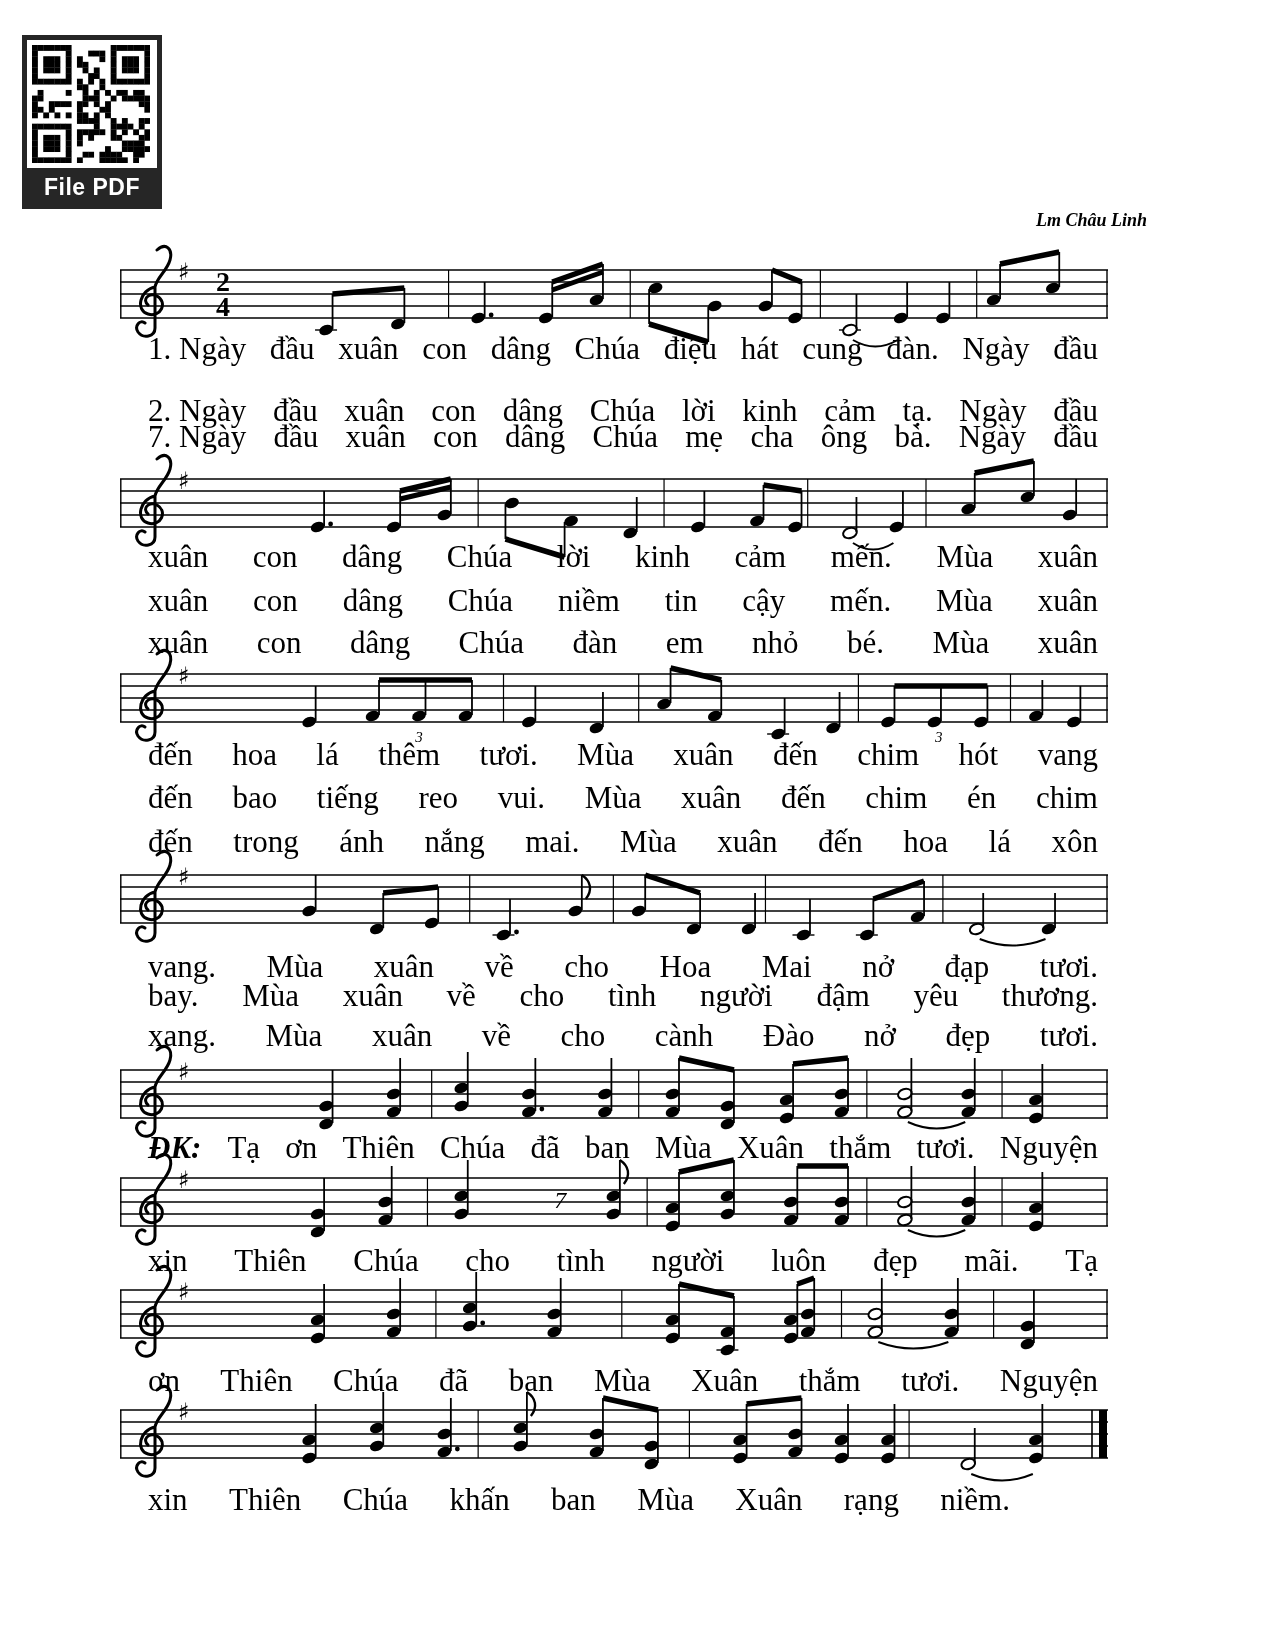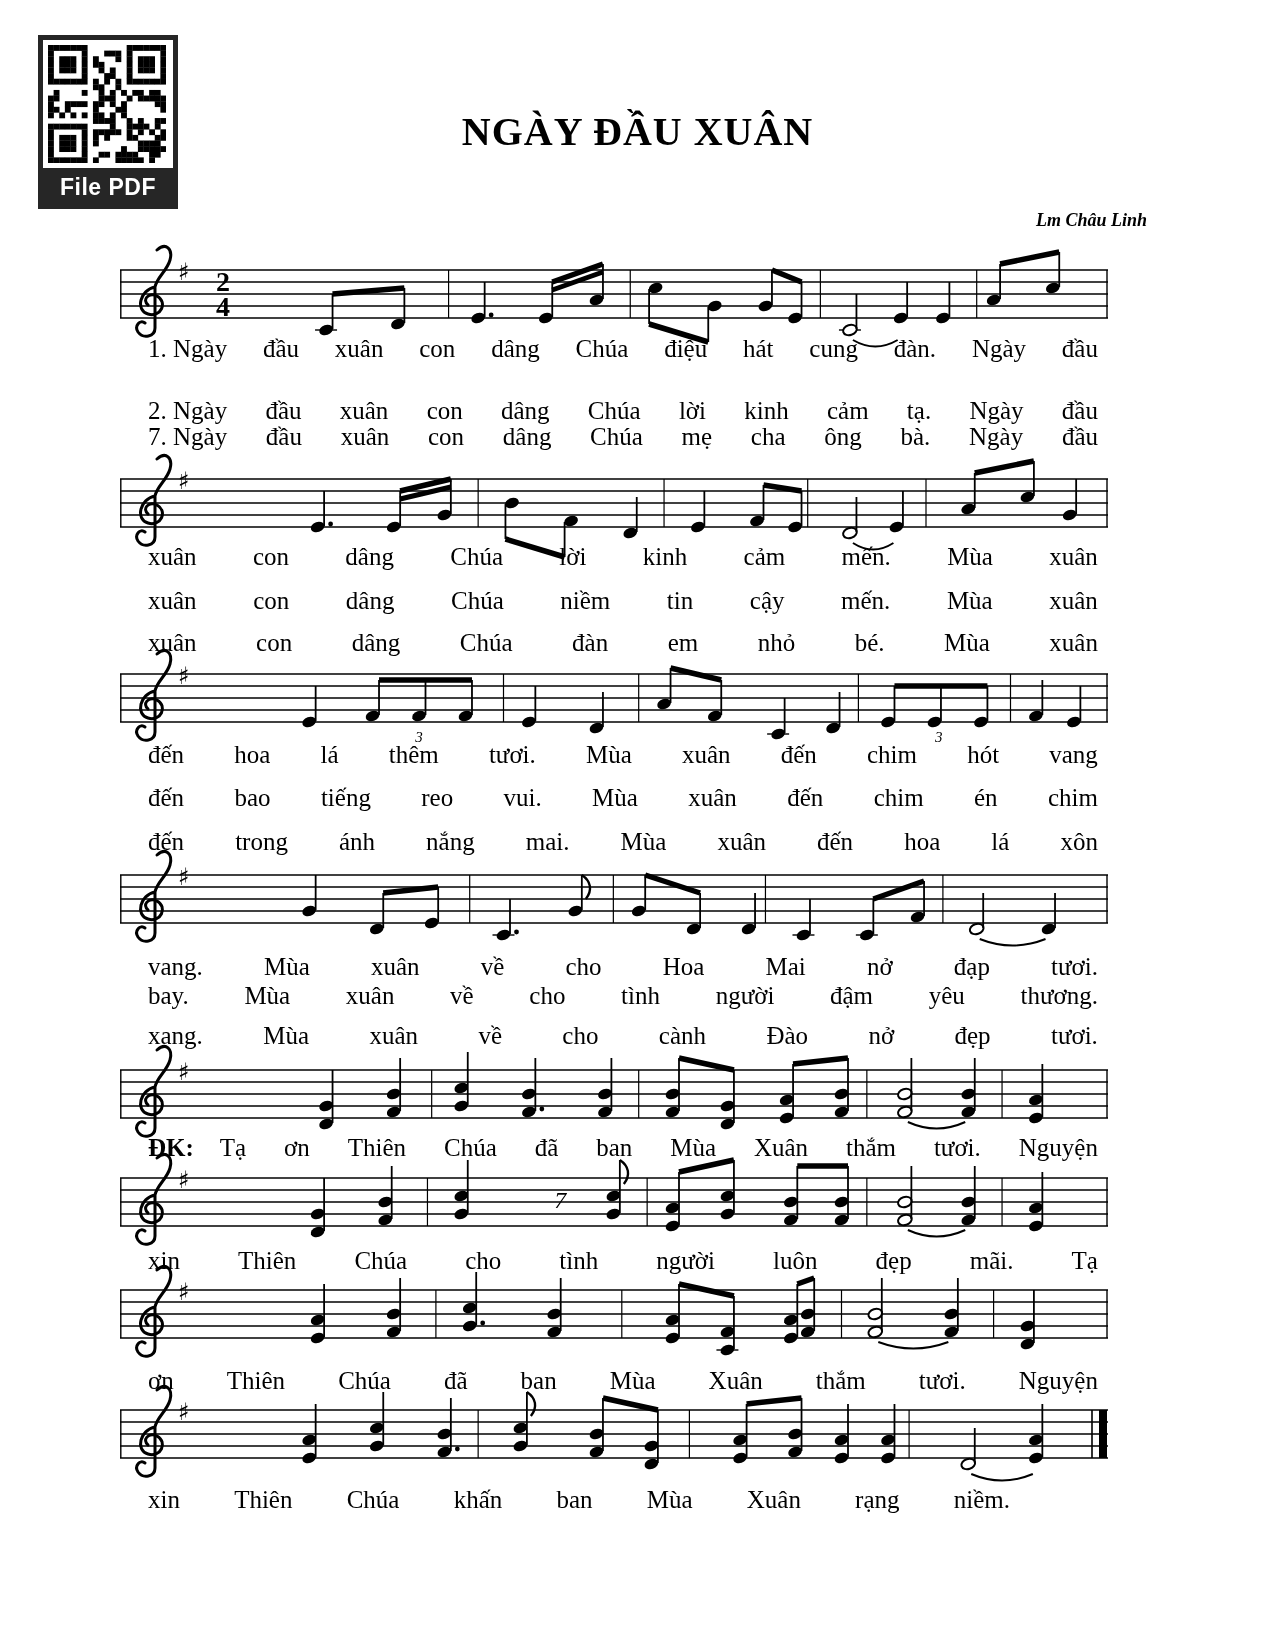--- a/index.html
+++ b/index.html
@@ -1,36 +1,36 @@
 <!DOCTYPE html>
 <html><head>
 <meta charset="utf-8">
 <style>
   html,body{margin:0;padding:0;background:#e8e8e8;}
   .page{position:relative;width:1275px;height:1650px;background:#ffffff;margin:0 auto;
         font-family:"Liberation Serif",serif;color:#000;overflow:hidden;}
   
-  .qr-badge{position:absolute;left:38px;top:35px;width:140px;background:#262626;
+  .qr-badge{position:absolute;left:22px;top:35px;width:140px;background:#262626;
             padding:5px;box-sizing:border-box;}
   .qr-box{background:#ffffff;padding:5px;line-height:0;}
   .qr-box svg{display:block;}
   .qr-label{color:#ffffff;font-family:"Liberation Sans",sans-serif;font-weight:bold;
             font-size:23px;text-align:center;padding:6px 0 3px 0;letter-spacing:0.5px;}
   
   .title{position:absolute;top:108px;left:0;right:0;text-align:center;
          font-size:40px;font-weight:bold;letter-spacing:1px;}
   .composer{position:absolute;top:210px;right:128px;font-size:18px;
             font-weight:bold;font-style:italic;}
   
   .staff{position:absolute;left:120px;width:990px;height:140px;}
   .staff svg{overflow:visible;display:block;}
   
   .lyr{position:absolute;left:148px;width:950px;display:flex;
-       justify-content:space-between;font-size:25px;white-space:nowrap;line-height:30px;}
-  .lyr .dk{font-weight:bold;flex:none;}
+       justify-content:space-between;font-size:31px;white-space:nowrap;line-height:30px;}
+  .lyr .dk{font-weight:bold;flex:none;font-style:italic;}
   .lyr .words{flex:1;display:flex;justify-content:space-between;margin-left:26px;}
   .narrow{width:862px;}
 </style>
 </head>
 <body>
 
 <div class="page">
 
   <div class="qr-badge">
     <div class="qr-box">
@@ -250,21 +250,20 @@
           <rect x="73.04761904761904" y="112.38095238095238" width="5.869047619047619" height="5.869047619047619" fill="#000"></rect>
           <rect x="78.66666666666666" y="112.38095238095238" width="5.869047619047619" height="5.869047619047619" fill="#000"></rect>
           <rect x="84.28571428571428" y="112.38095238095238" width="5.869047619047619" height="5.869047619047619" fill="#000"></rect>
           <rect x="89.9047619047619" y="112.38095238095238" width="5.869047619047619" height="5.869047619047619" fill="#000"></rect>
           <rect x="101.14285714285714" y="112.38095238095238" width="5.869047619047619" height="5.869047619047619" fill="#000"></rect>
         </svg>
     </div>
     <div class="qr-label">File PDF</div>
   </div>
 
-  <div class="title">NGÀY ĐẦU XUÂN</div>
   <div class="composer">Lm Châu Linh</div>
 
   <div class="staff" style="top:236px">
       <svg width="990" height="140" viewBox="0 0 990 140">
         <line x1="0" y1="34" x2="988" y2="34" stroke="#000" stroke-width="1.4"></line>
         <line x1="0" y1="46" x2="988" y2="46" stroke="#000" stroke-width="1.4"></line>
         <line x1="0" y1="58" x2="988" y2="58" stroke="#000" stroke-width="1.4"></line>
         <line x1="0" y1="70" x2="988" y2="70" stroke="#000" stroke-width="1.4"></line>
         <line x1="0" y1="82" x2="988" y2="82" stroke="#000" stroke-width="1.4"></line>
         <line x1="0.8" y1="34" x2="0.8" y2="82" stroke="#000" stroke-width="1.4"></line>

